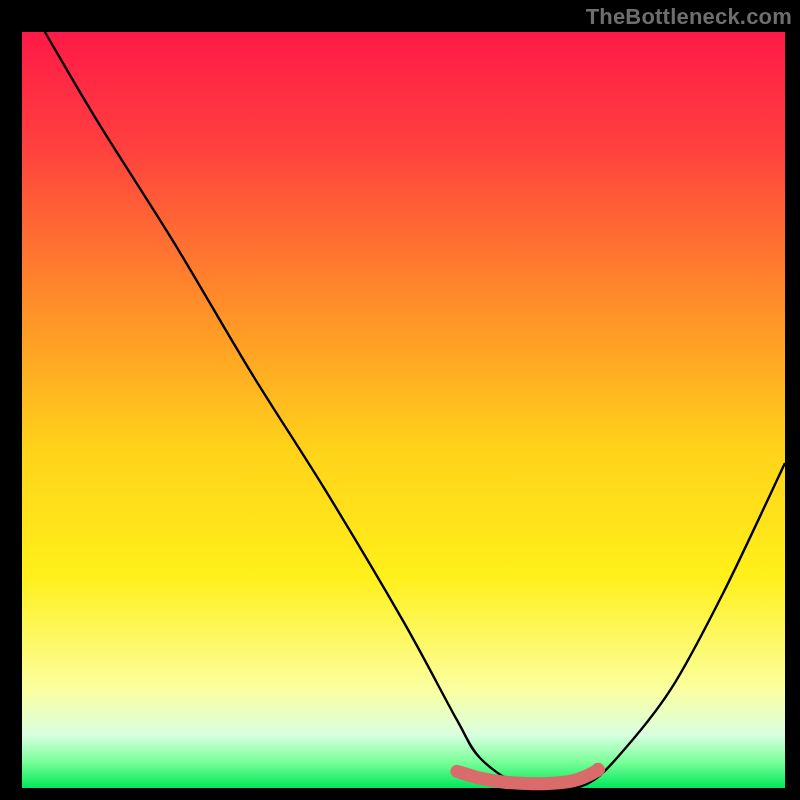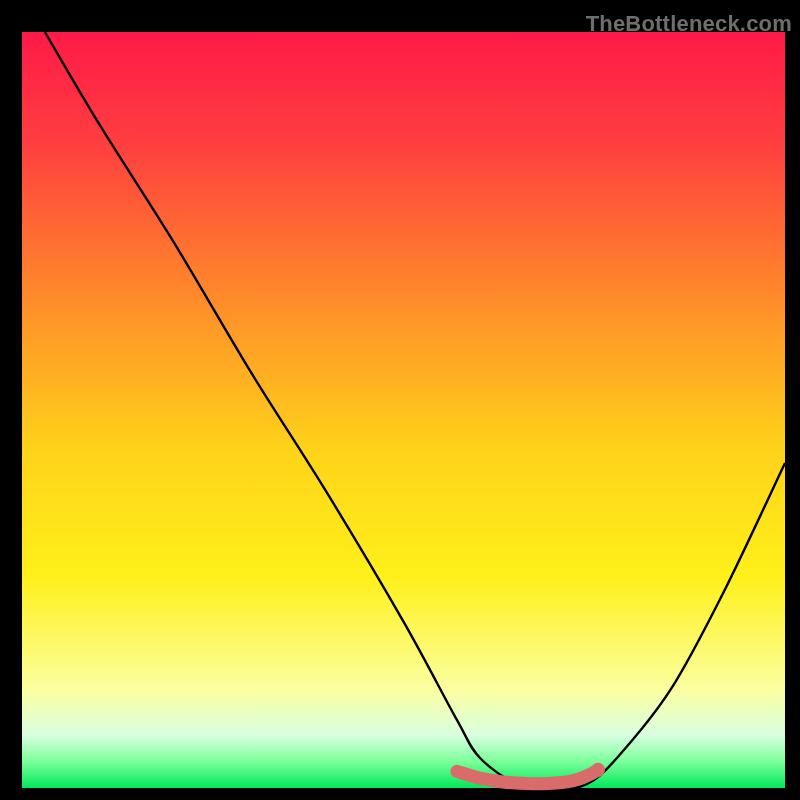--- a/index.html
+++ b/index.html
@@ -22,21 +22,20 @@
   }
   .watermark {
     position: absolute;
     top: 4px;
     right: 8px;
     font-family: Arial, Helvetica, sans-serif;
     font-size: 22px;
     font-weight: 600;
     color: #6e6e6e;
     letter-spacing: 0.2px;
-    margin-top: 7px;
   }
 </style>
 </head>
 <body>
 
 <div class="stage">
   <svg id="chart-svg" width="800" height="800" viewBox="0 0 800 800">
     <defs>
       <linearGradient id="bg-grad" x1="0" y1="0" x2="0" y2="1">
           <stop offset="0%" stop-color="#ff1a47"></stop>

